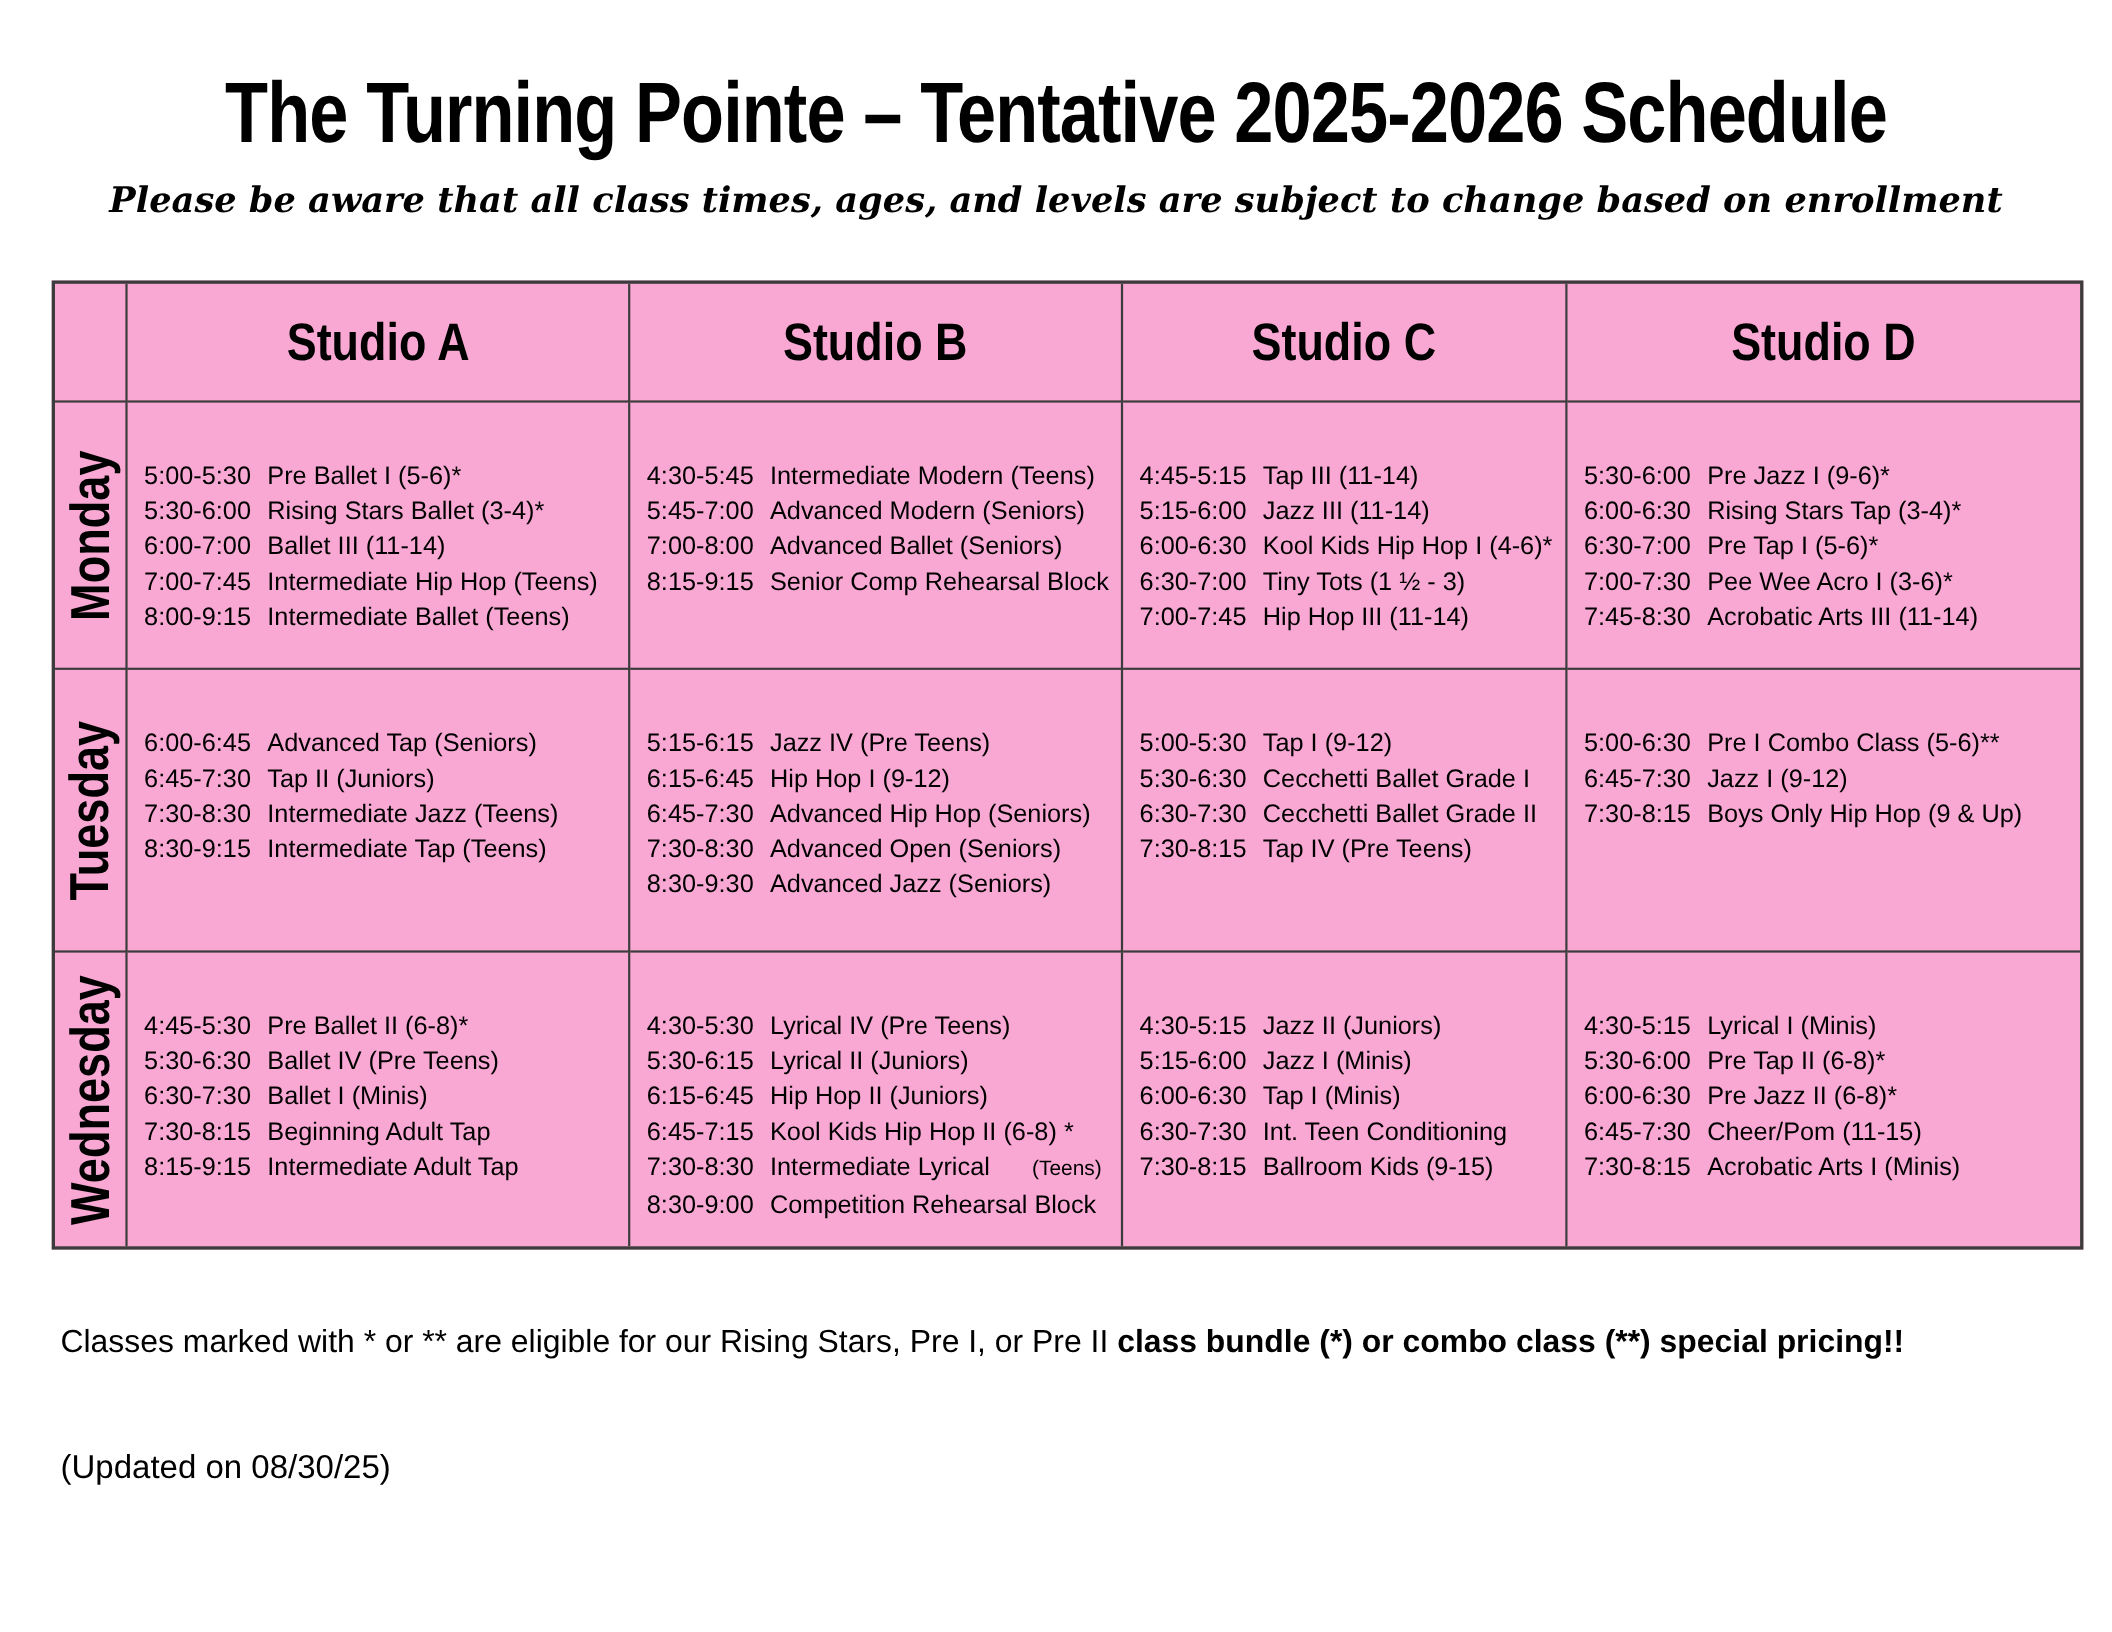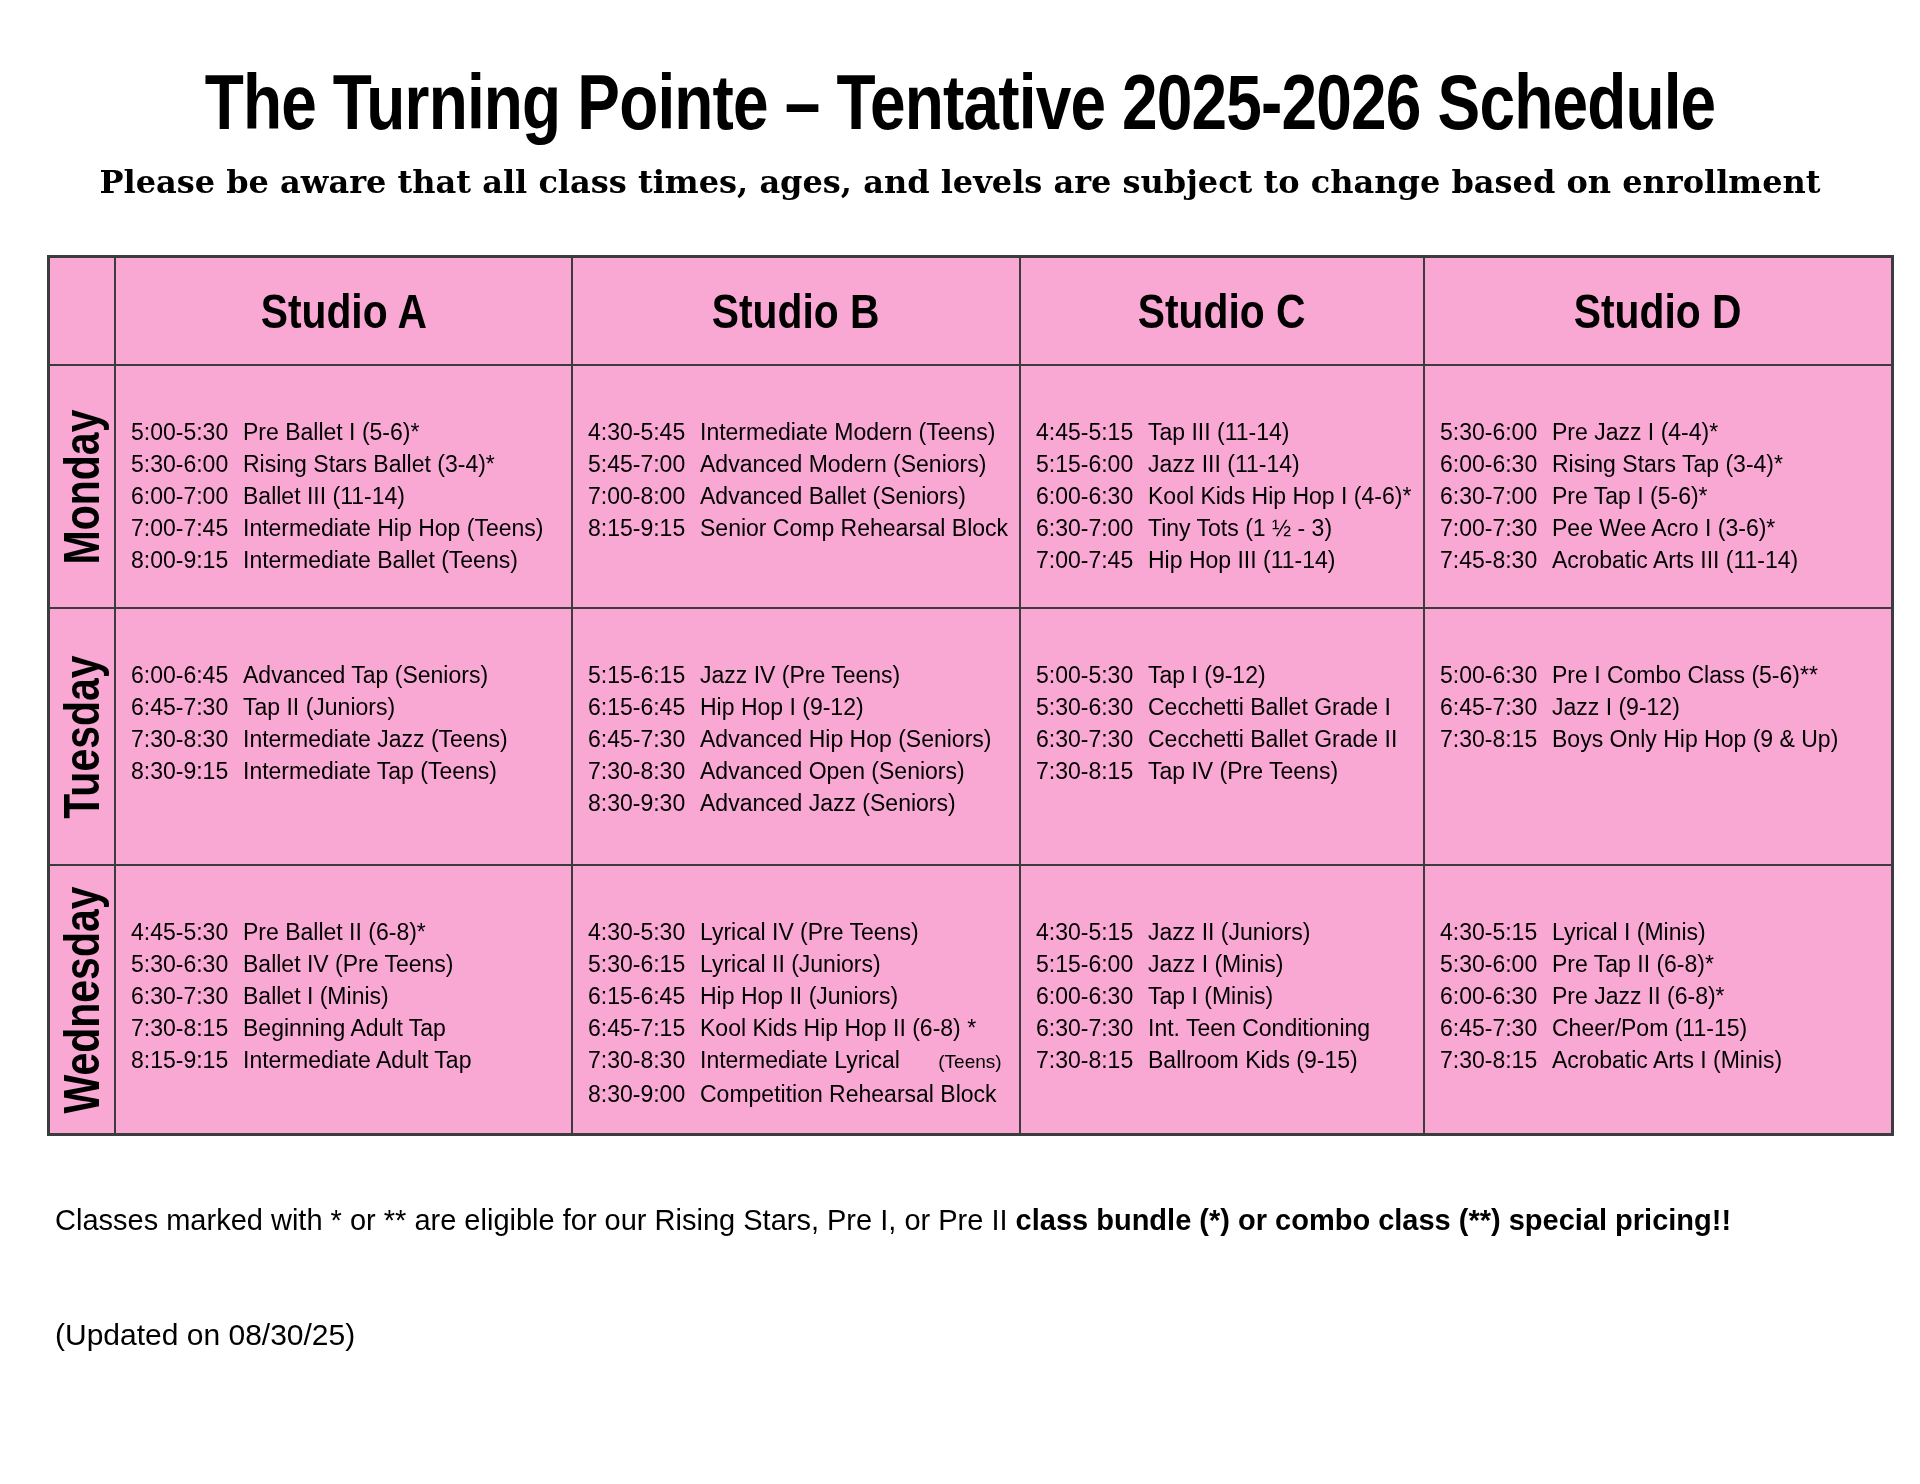--- a/index.html
+++ b/index.html
@@ -32,20 +32,21 @@
     transform:scaleX(0.82);
     transform-origin:center;
   }
   .subtitle{
     position:absolute;
     top:163px;
     left:0;
     width:100%;
     text-align:center;
     font-family:"DejaVu Serif", serif;
+    font-style:italic;
     font-weight:bold;
     font-size:32px;
     white-space:nowrap;
   }
   .schedule-table{
     position:absolute;
     left:47px;
     top:255px;
     display:grid;
     grid-template-columns:66px 457px 448px 404px 466px;
@@ -206,21 +207,21 @@
           <span class="class-name">Tiny Tots (1 ½ - 3)</span>
         </div>
         <div class="class-entry">
           <span class="class-time">7:00-7:45</span>
           <span class="class-name">Hip Hop III (11-14)</span>
         </div>
       </div>
       <div class="studio-cell cell last-col">
         <div class="class-entry">
           <span class="class-time">5:30-6:00</span>
-          <span class="class-name">Pre Jazz I (4-4)*</span>
+          <span class="class-name">Pre Jazz I (9-6)*</span>
         </div>
         <div class="class-entry">
           <span class="class-time">6:00-6:30</span>
           <span class="class-name">Rising Stars Tap (3-4)*</span>
         </div>
         <div class="class-entry">
           <span class="class-time">6:30-7:00</span>
           <span class="class-name">Pre Tap I (5-6)*</span>
         </div>
         <div class="class-entry">

